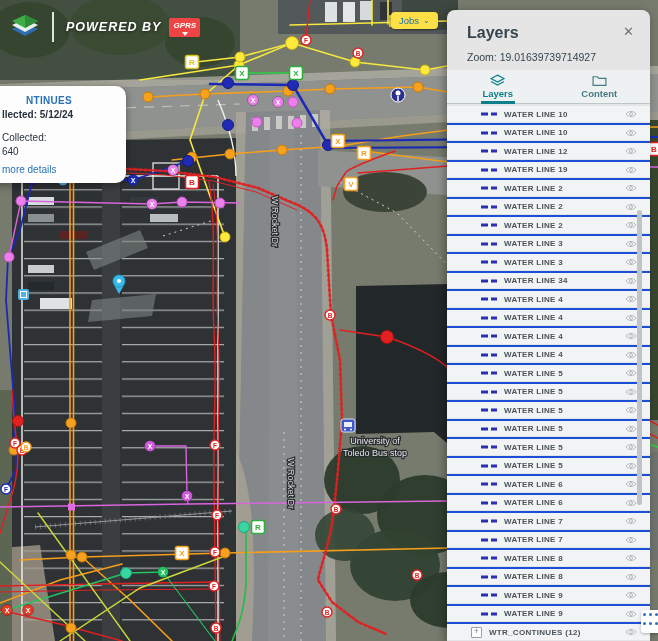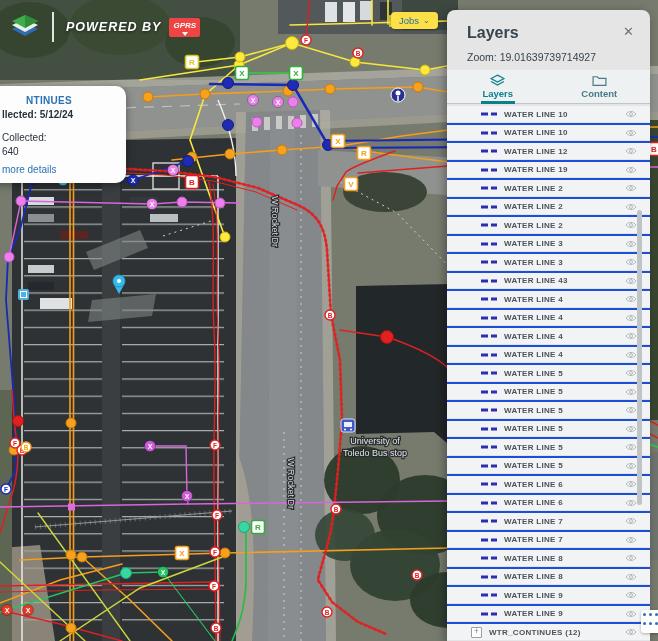--- a/index.html
+++ b/index.html
@@ -658,21 +658,21 @@
       </svg>
     </span>
   </div>
 
   <div class="lrow">
     <span class="swatch">
       <svg width="16" height="4">
               <line class="swatch-line" x1="0" y1="2" x2="16" y2="2" stroke-width="3.2" stroke-dasharray="7 3" stroke="#2b2fb3"></line>
             </svg>
     </span>
-    <span class="row-label">WATER LINE 43</span>
+    <span class="row-label">WATER LINE 34</span>
     <span class="eye">
       <svg width="12" height="8" viewBox="0 0 12 8">
         <path d="M1 4 C3.5 .6 8.5 .6 11 4 C8.5 7.4 3.5 7.4 1 4 Z" fill="none" stroke="#a6adb0" stroke-width="1"></path>
         <circle cx="6" cy="4" r="1.5" fill="none" stroke="#a6adb0" stroke-width="1"></circle>
       </svg>
     </span>
   </div>
 
   <div class="lrow">
     <span class="swatch">

